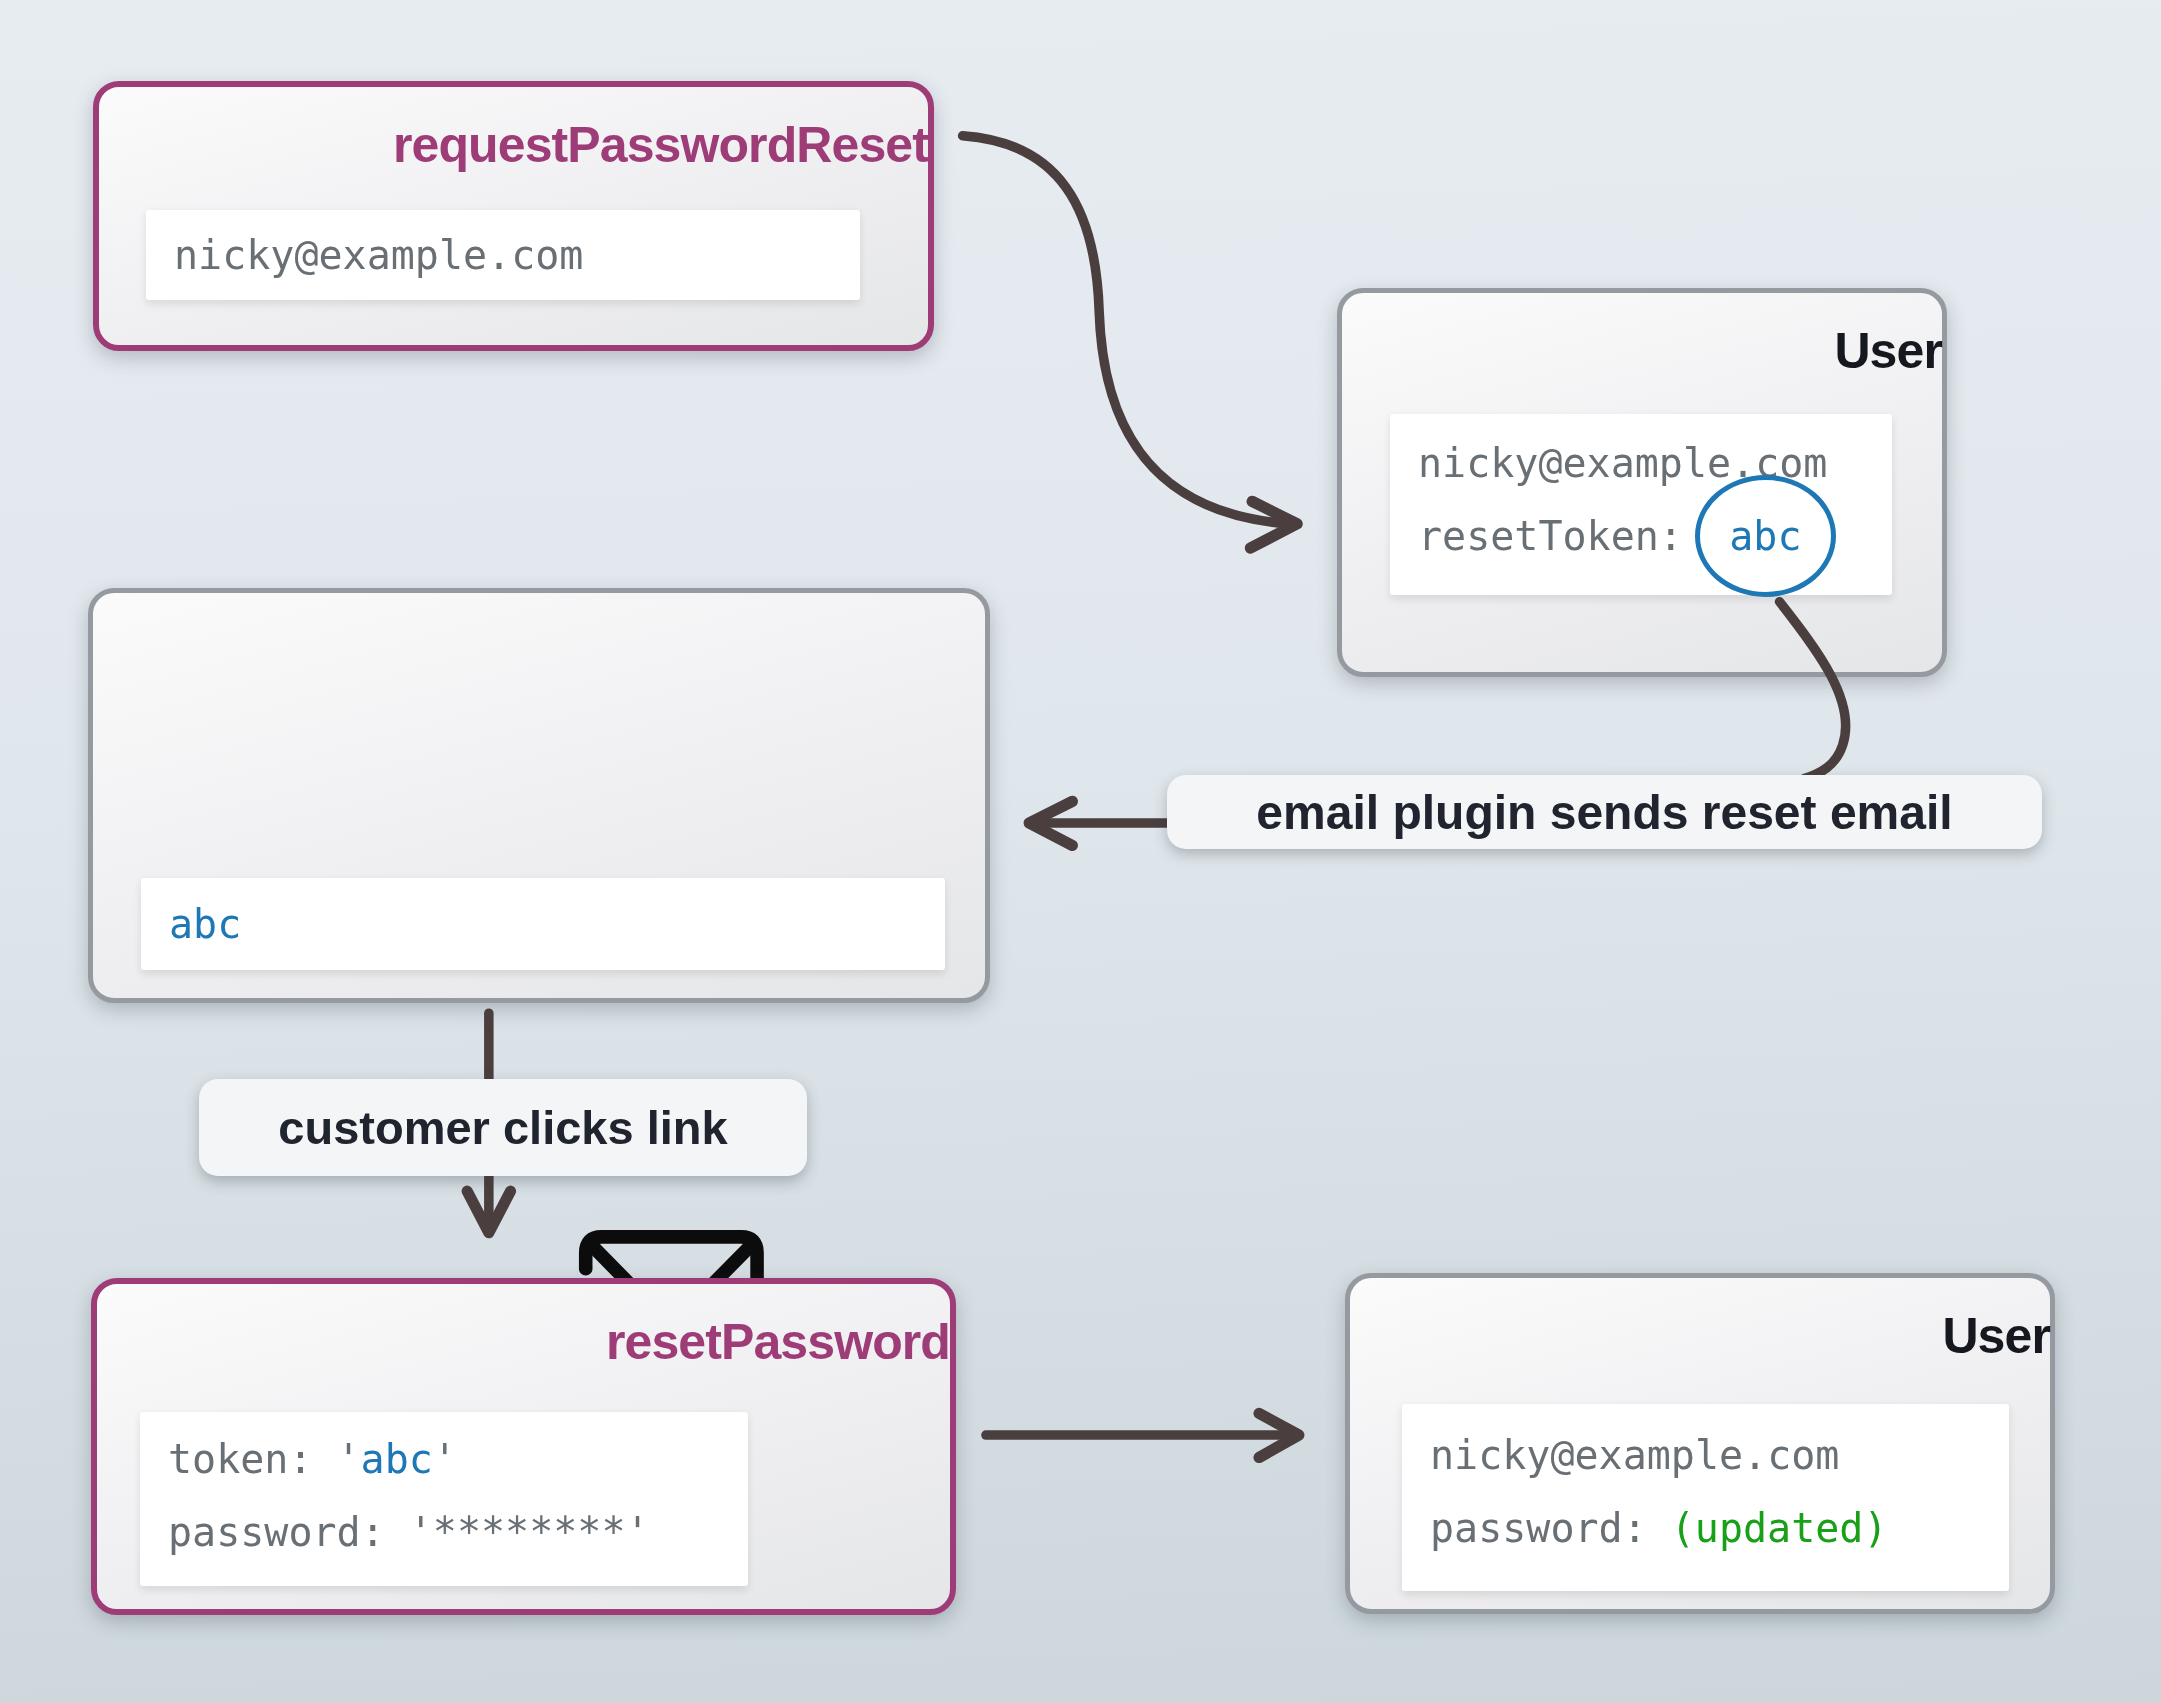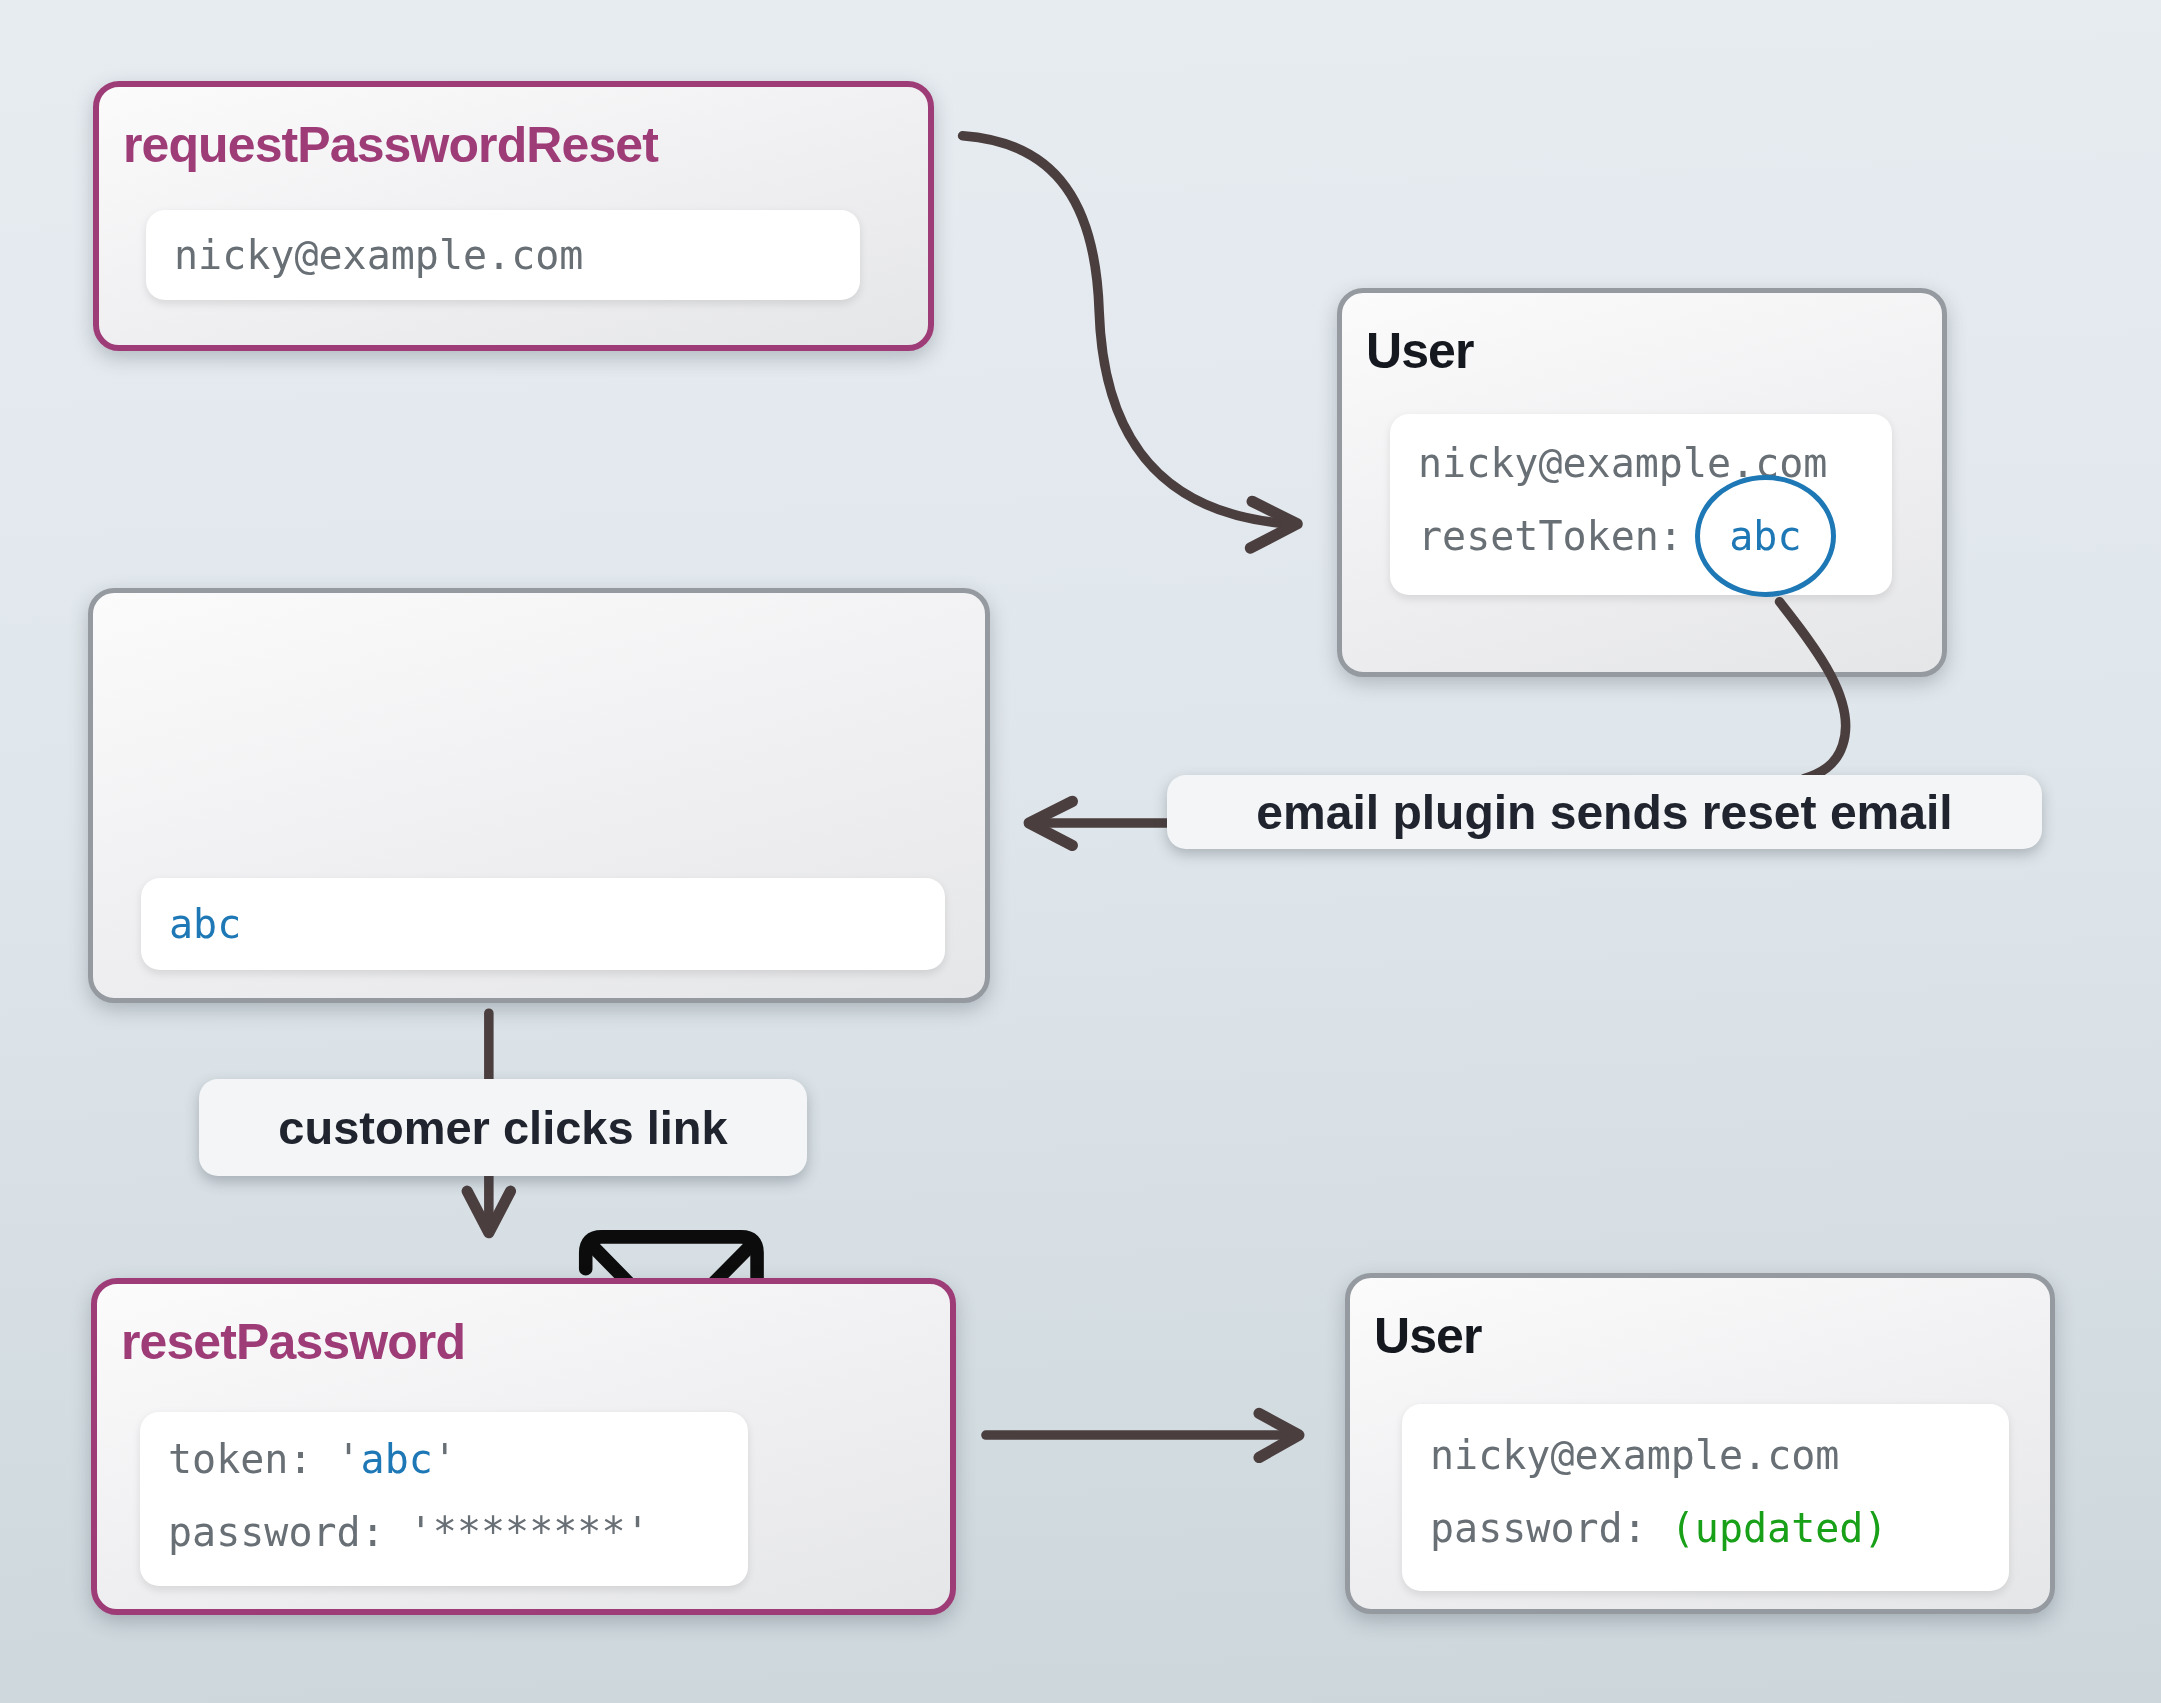--- a/index.html
+++ b/index.html
@@ -10,26 +10,26 @@
   }
   .node {
     position:absolute; border-radius:26px;
     background: linear-gradient(165deg, #fbfbfc 0%, #efeff1 55%, #e5e6e8 100%);
     box-shadow: 0 7px 19px rgba(55,65,75,0.28);
     z-index:2;
   }
   .node.purple { border:6px solid #9e3c78; }
   .node.gray   { border:5.2px solid #949a9f; }
   .node-title {
-    text-align:left; font-weight:bold; font-size:50px; letter-spacing:-0.9px;
-    color:#15191f; margin:0; padding-top:29px;padding-left:24px;
+    text-align:right; font-weight:bold; font-size:50px; letter-spacing:-0.9px;
+    color:#15191f; margin:0; padding-top:29px;
   }
   .node-title.purple-t { color:#9e3c78; }
   .panel {
-    position:absolute; background:#ffffff; border-radius:19px;
+    position:absolute; background:#ffffff; border-radius:3px;
     box-shadow: 0 3.5px 8.6px rgba(0,0,0,0.10);
     overflow:visible;
   }
   .mono { font-family:"DejaVu Sans Mono", monospace; font-size:40px; color:#686f75; }
   .code-row { display:flex; align-items:center; height:73px; padding-left:28px; }
   .blue  { color:#1d78b5; }
   .green { color:#18a018; }
   .sp { margin-left:24px; }
   .token-circle {
     flex:none; display:flex; align-items:center; justify-content:center;

